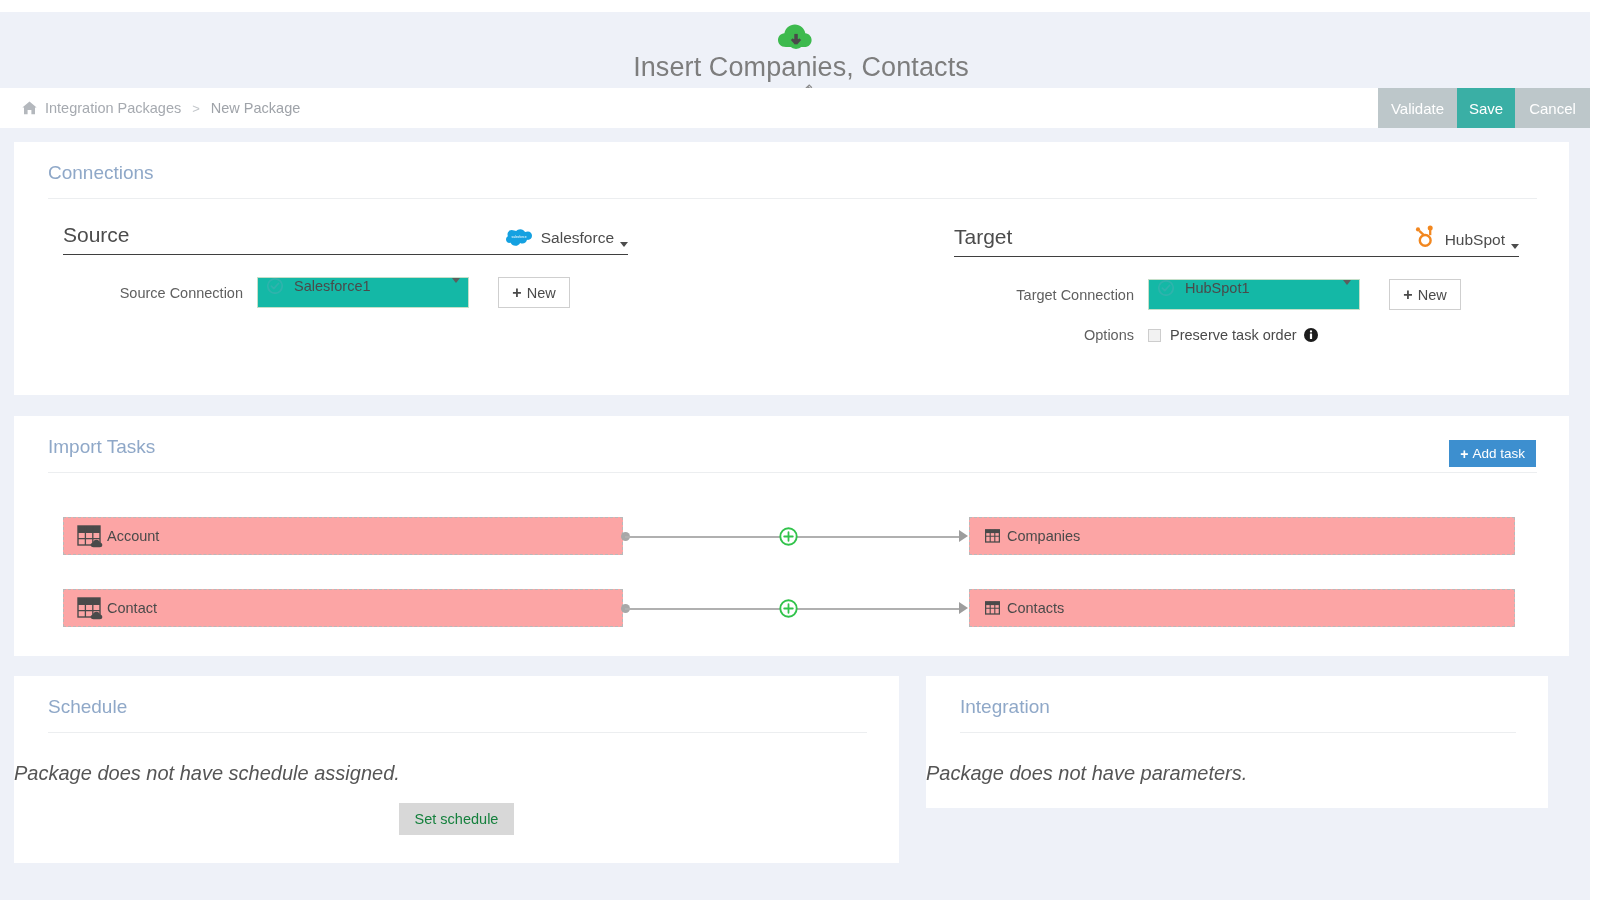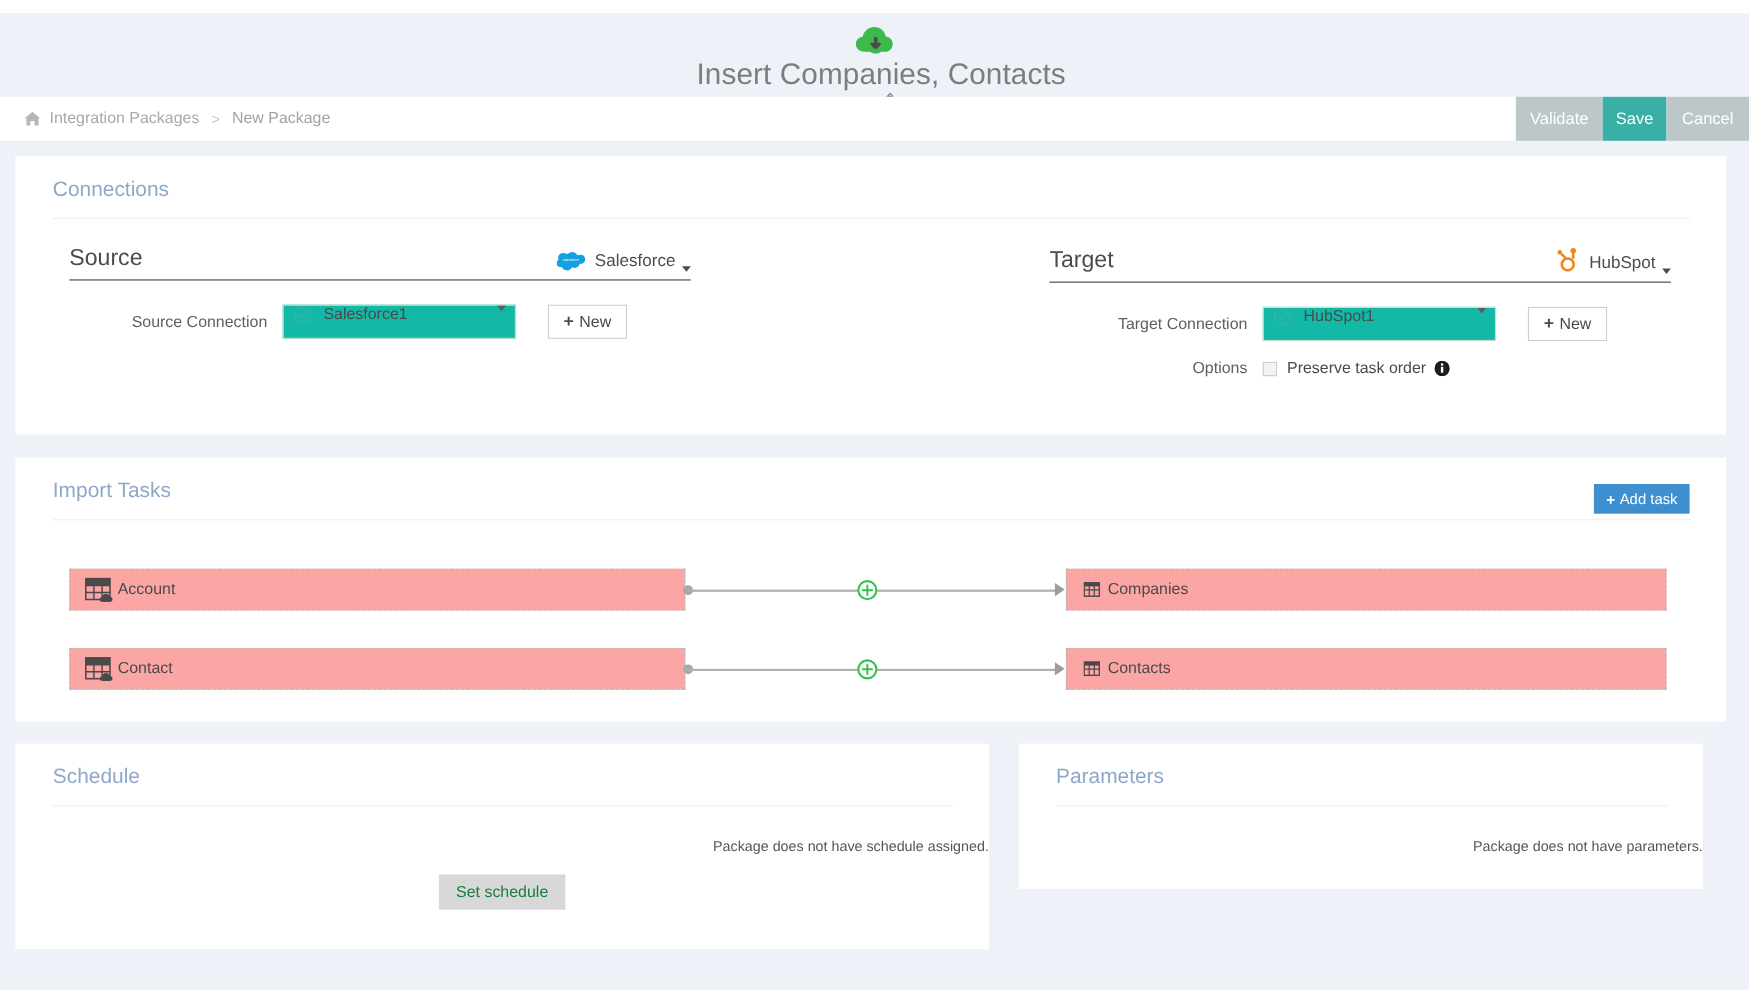--- a/index.html
+++ b/index.html
@@ -118,21 +118,21 @@
   .tgt-icon { margin-left: 15px; margin-right: 7px; display:inline-flex; }
   .conn-line { position: absolute; height: 2px; background: #b0b0b0; }
   .conn-dot { position: absolute; width: 9px; height: 9px; border-radius: 50%; background: #a8a8a8; }
   .plus-node { position: absolute; width: 19px; height: 19px; cursor: pointer; }
   .arrowhead { position: absolute; width: 0; height: 0;
     border-top: 6px solid transparent; border-bottom: 6px solid transparent; border-left: 9px solid #9d9d9d; }
 
   
   #schedule   { left: 14px; top: 676px; width: 885px; height: 187px; }
   #parameters { left: 926px; top: 676px; width: 622px; height: 132px; }
-  .empty-text { text-align: right; font-size: 13px; color: #555; margin-top: 29px; }
+  .empty-text { text-align: left; font-size: 20px; color: #555; margin-top: 29px; font-style: italic; }
   .setsched-btn {
     display: block; margin: 18px auto 0; background: #d8d8d8; border: 0;
     height: 32px; padding: 0 16px; font-size: 14.5px; color: #15803d; cursor: pointer;
     font-family: "Liberation Sans", sans-serif;
   }
   
   .right-gutter { position: absolute; right: 0; top: 0; width: 10px; height: 900px; background: #ffffff; }
   .top-strip { position:absolute; left:0; top:0; width:1600px; height:12px; background:#ffffff; }
 </style>
 </head>
@@ -343,16 +343,16 @@
 </div>
 
 <div class="panel" id="schedule">
   <div class="panel-title">Schedule</div>
   <div class="panel-rule"></div>
   <div class="empty-text">Package does not have schedule assigned.</div>
   <button class="setsched-btn">Set schedule</button>
 </div>
 
 <div class="panel" id="parameters">
-  <div class="panel-title">Parameters</div>
+  <div class="panel-title">Integration</div>
   <div class="panel-rule"></div>
   <div class="empty-text">Package does not have parameters.</div>
 </div>
 
 </body></html>

